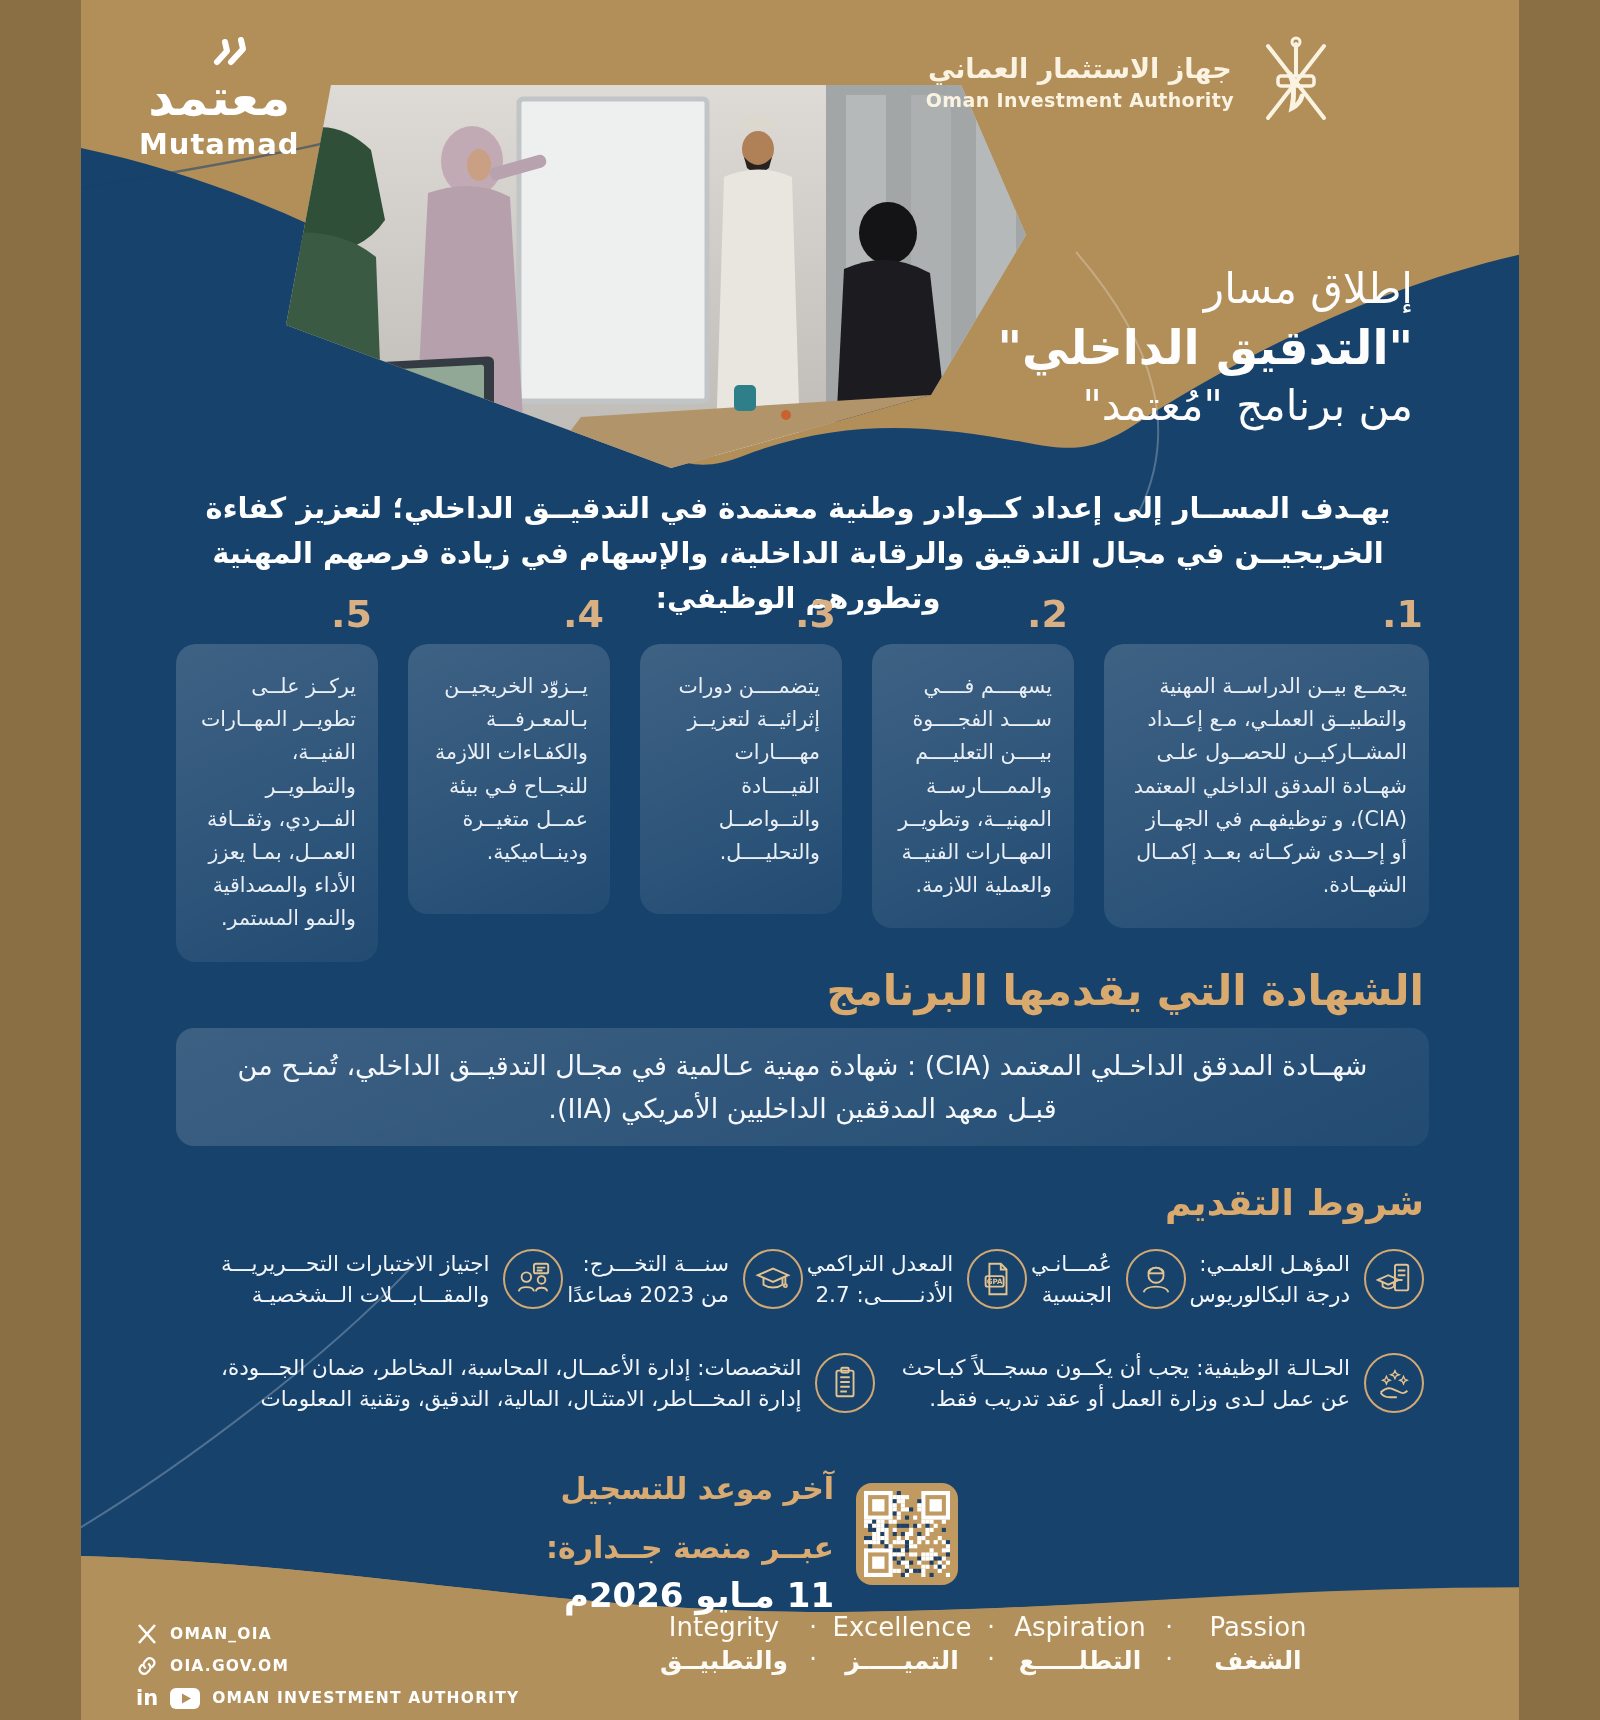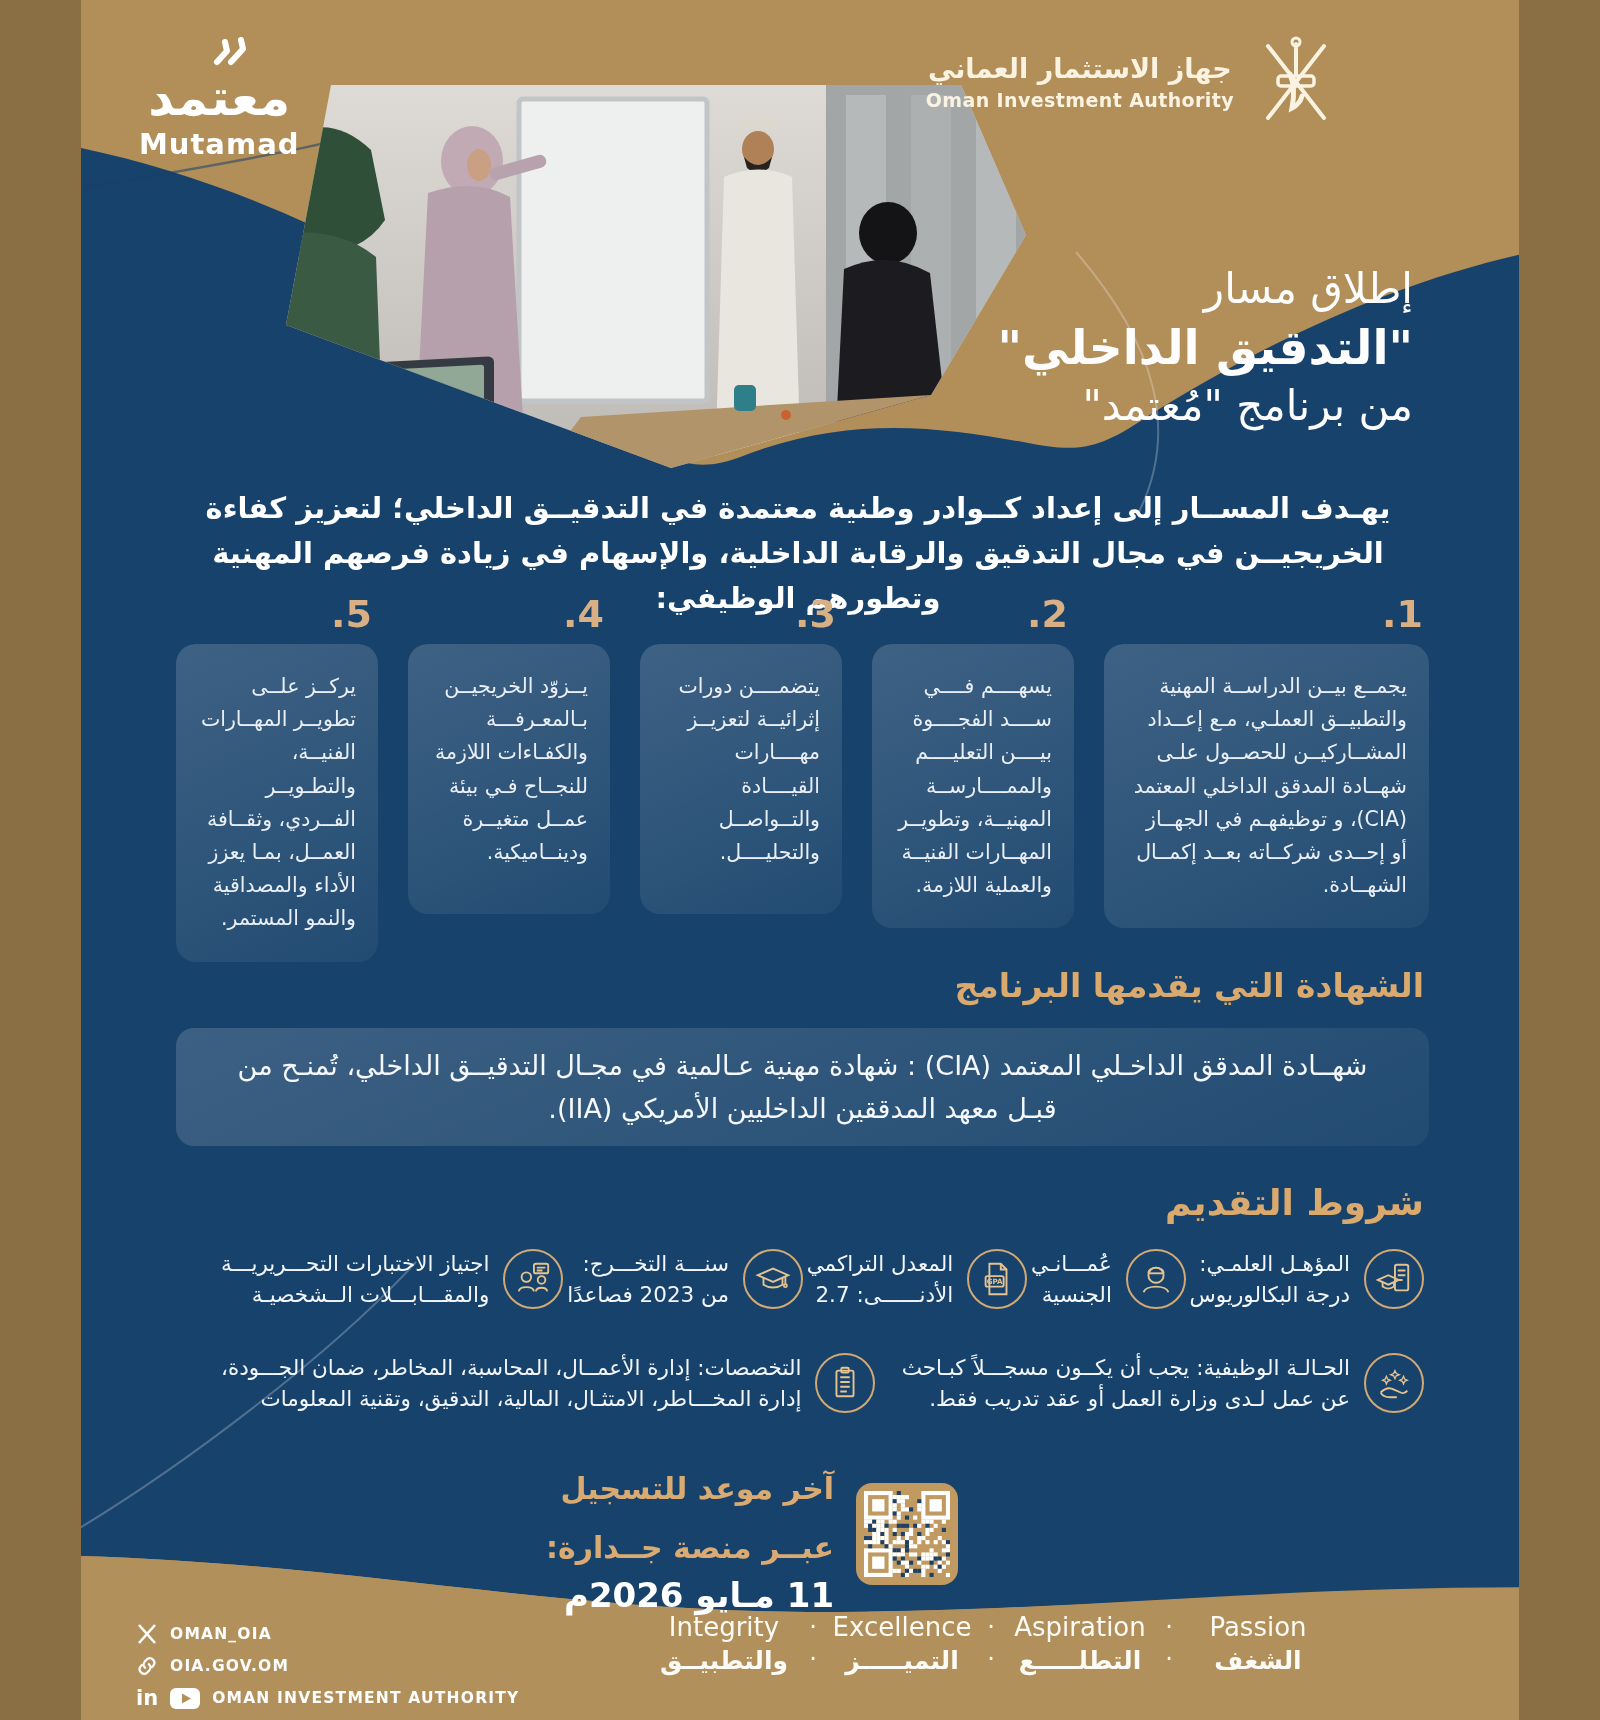--- a/index.html
+++ b/index.html
@@ -38,21 +38,21 @@
   .cards{left:95px;right:90px;top:592px;z-index:3;display:flex;direction:rtl;gap:30px;}
   .card{flex:1 1 0;}
   .card.wide{flex:0 0 325px;}
   .card .num{direction:ltr;text-align:right;font-size:38px;font-weight:bold;color:#d9b084;padding:0 6px 8px 0;}
   .card .box{
     border-radius:20px;min-height:270px;padding:26px 22px;
     background:linear-gradient(155deg,rgba(255,255,255,.17),rgba(255,255,255,.05));
     font-size:20.5px;line-height:1.62;color:#eaeff6;text-align:right;
   }
   
-  .cert-head{right:95px;top:966px;z-index:3;direction:rtl;font-size:33px;font-weight:bold;color:#daa96e;text-align:center;}
+  .cert-head{right:95px;top:966px;z-index:3;direction:rtl;font-size:42px;font-weight:bold;color:#daa96e;text-align:center;}
   .cert-box{
     left:95px;right:90px;top:1028px;z-index:3;border-radius:18px;
     background:linear-gradient(155deg,rgba(255,255,255,.16),rgba(255,255,255,.05));
     direction:rtl;text-align:center;font-size:27px;line-height:1.6;color:#f4f7fb;
     padding:16px 46px;
   }
   
   .req-head{right:95px;top:1182px;z-index:3;direction:rtl;font-size:36px;font-weight:bold;color:#daa96e;}
   .req-row{left:140px;right:95px;z-index:3;display:flex;direction:rtl;justify-content:space-between;align-items:flex-start;}
   .req-row.r1{top:1248px;}

